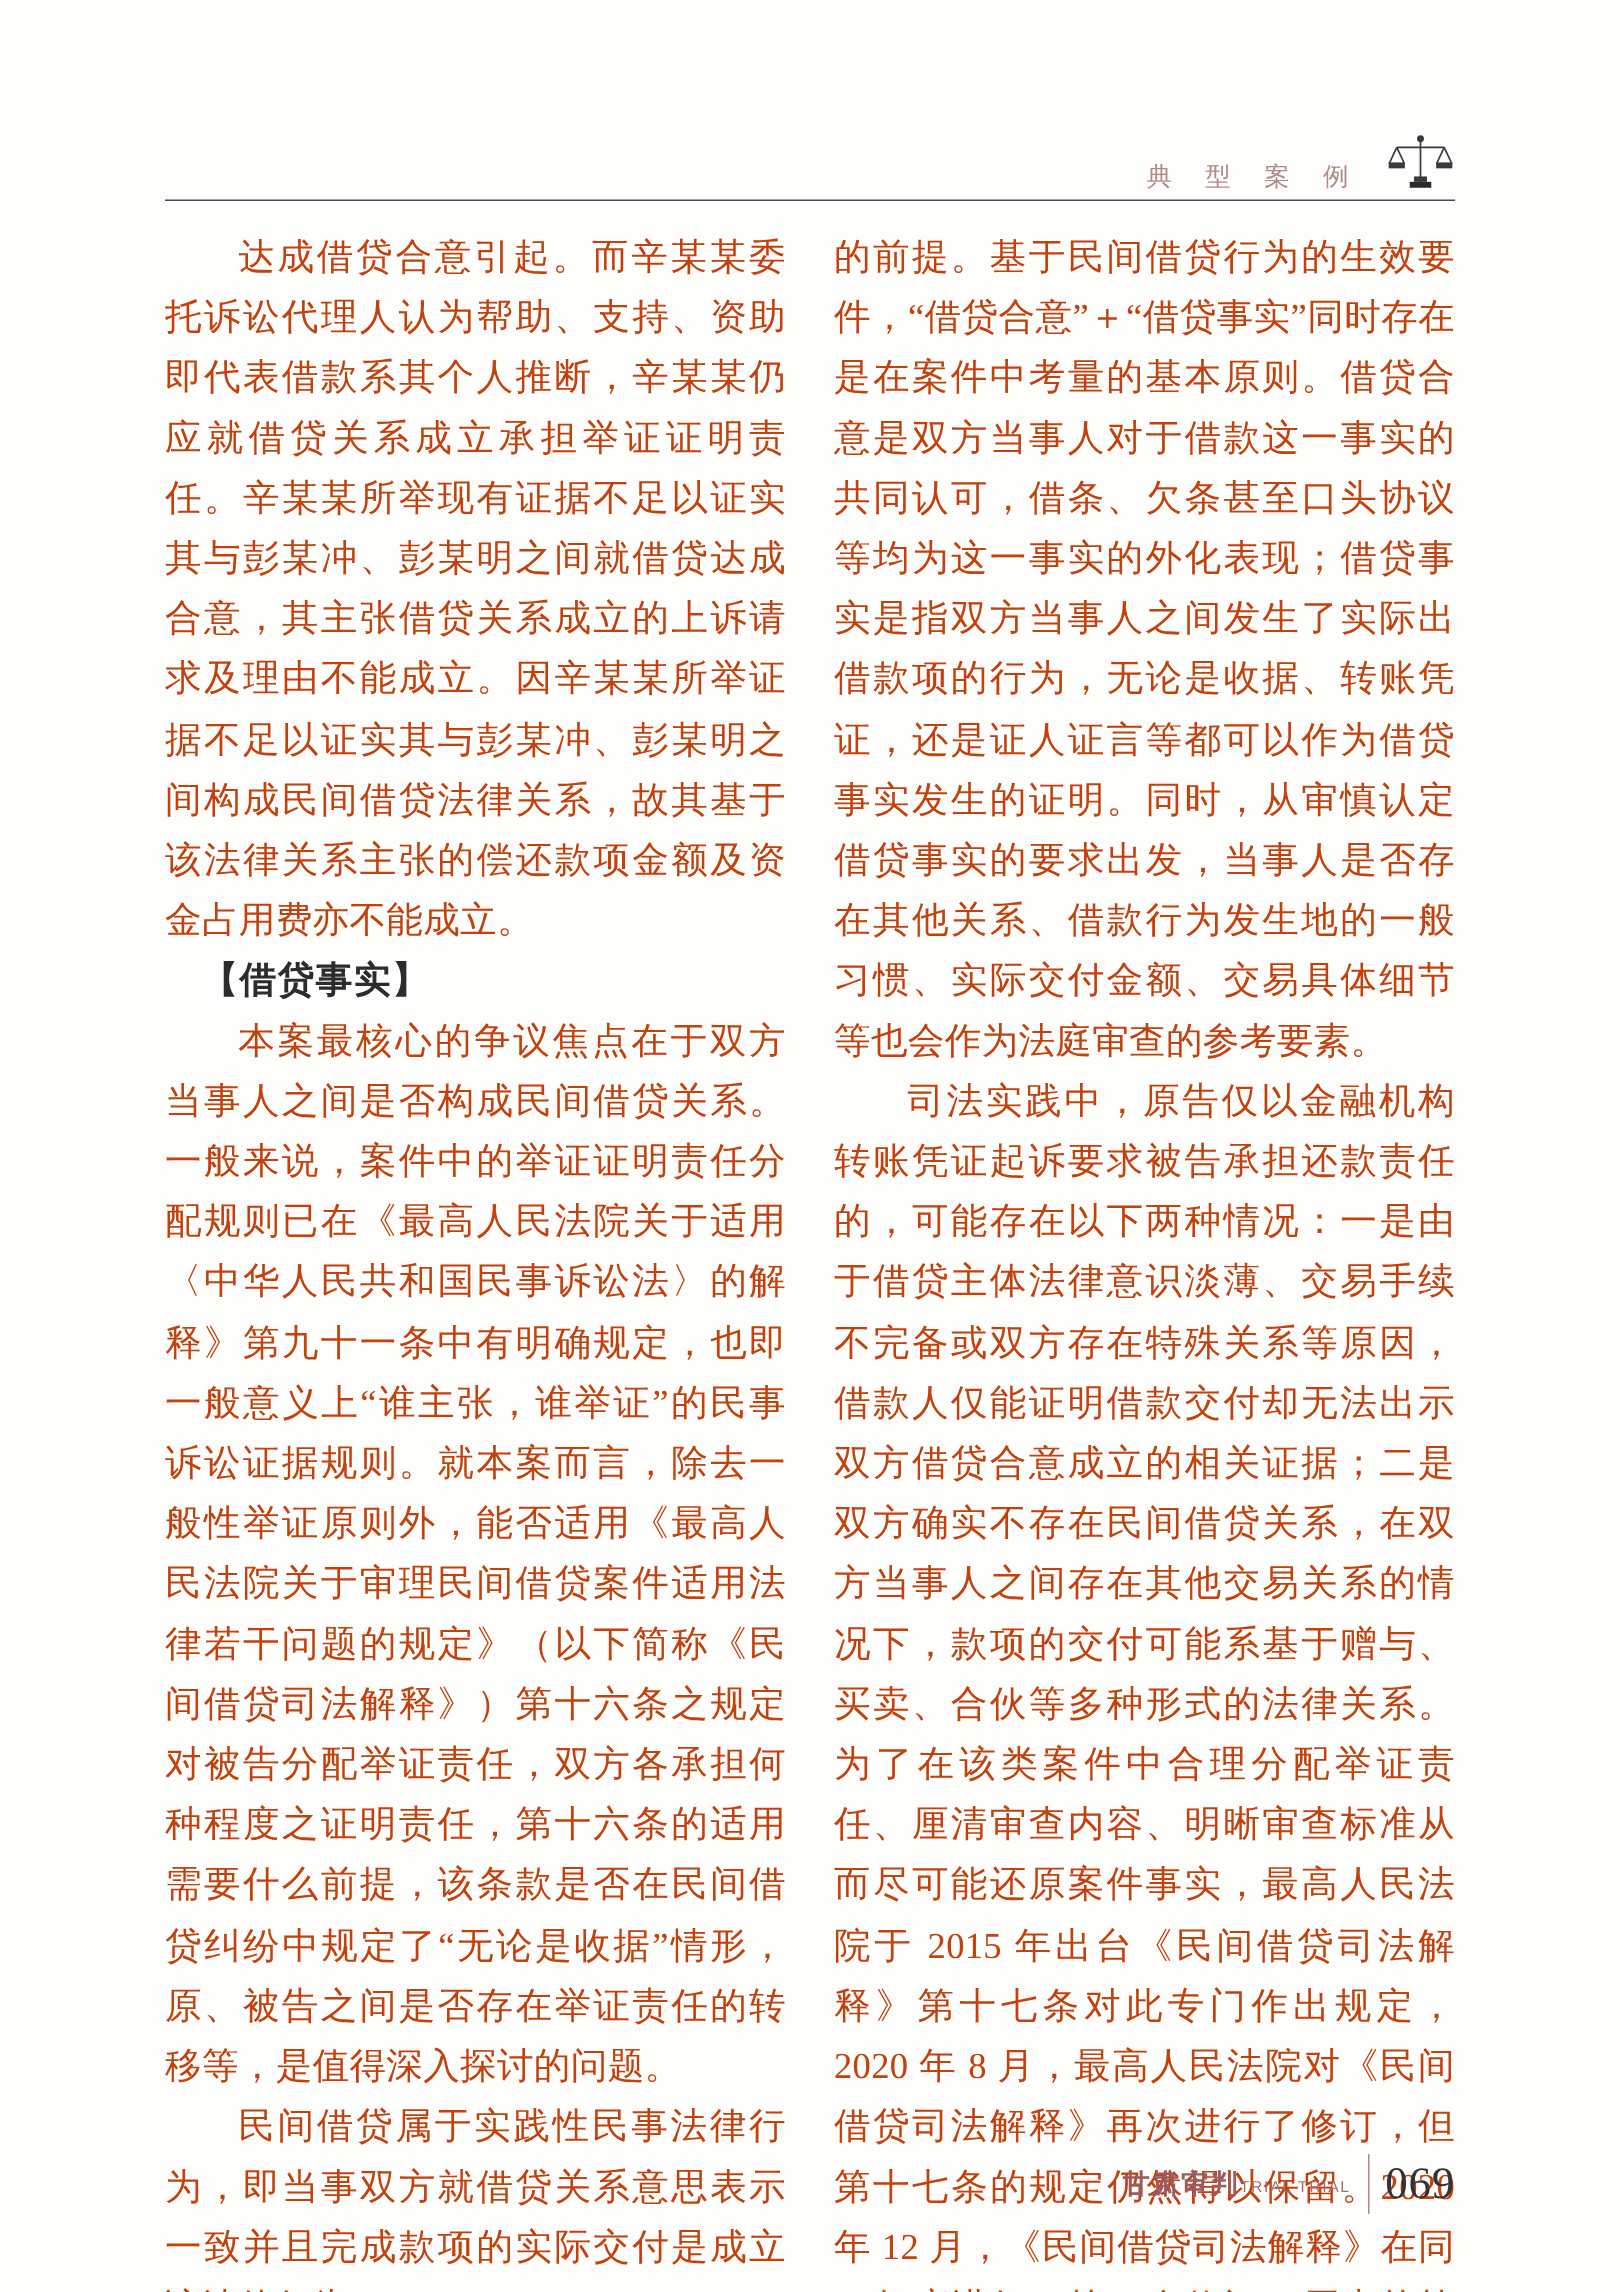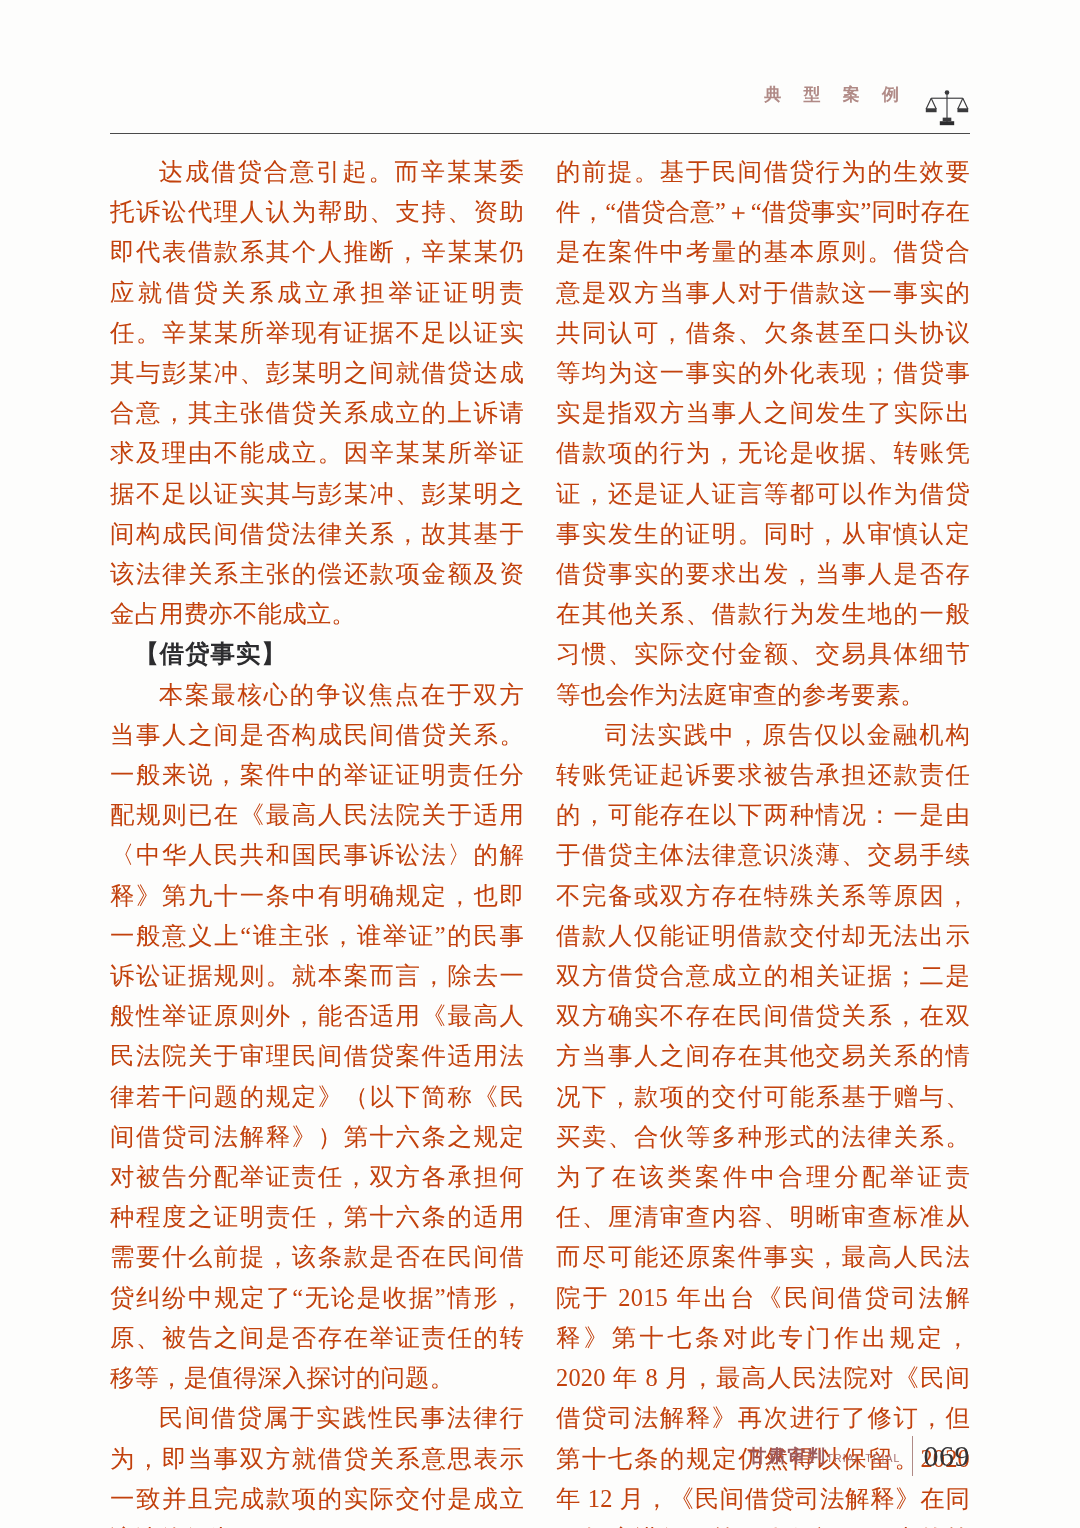--- a/index.html
+++ b/index.html
@@ -23,24 +23,23 @@
     position: absolute;
     left: 110px;
     top: 86px;
     width: 860px;
     height: 52px;
   }
   .header-inner {
     position: relative;
     height: 46px;
     display: flex;
-    align-items: flex-start;
+    align-items: flex-end;
     justify-content: flex-end;
     gap: 14px;
-    font-weight: bold;
   }
   .header-title {
     font-family: "Liberation Serif", "DejaVu Serif", serif;
     font-size: 17px;
     letter-spacing: 9px;
     color: #b08a86;
     padding-right: 2px;
     line-height: 1;
     padding-bottom: 6px;
     white-space: nowrap;

